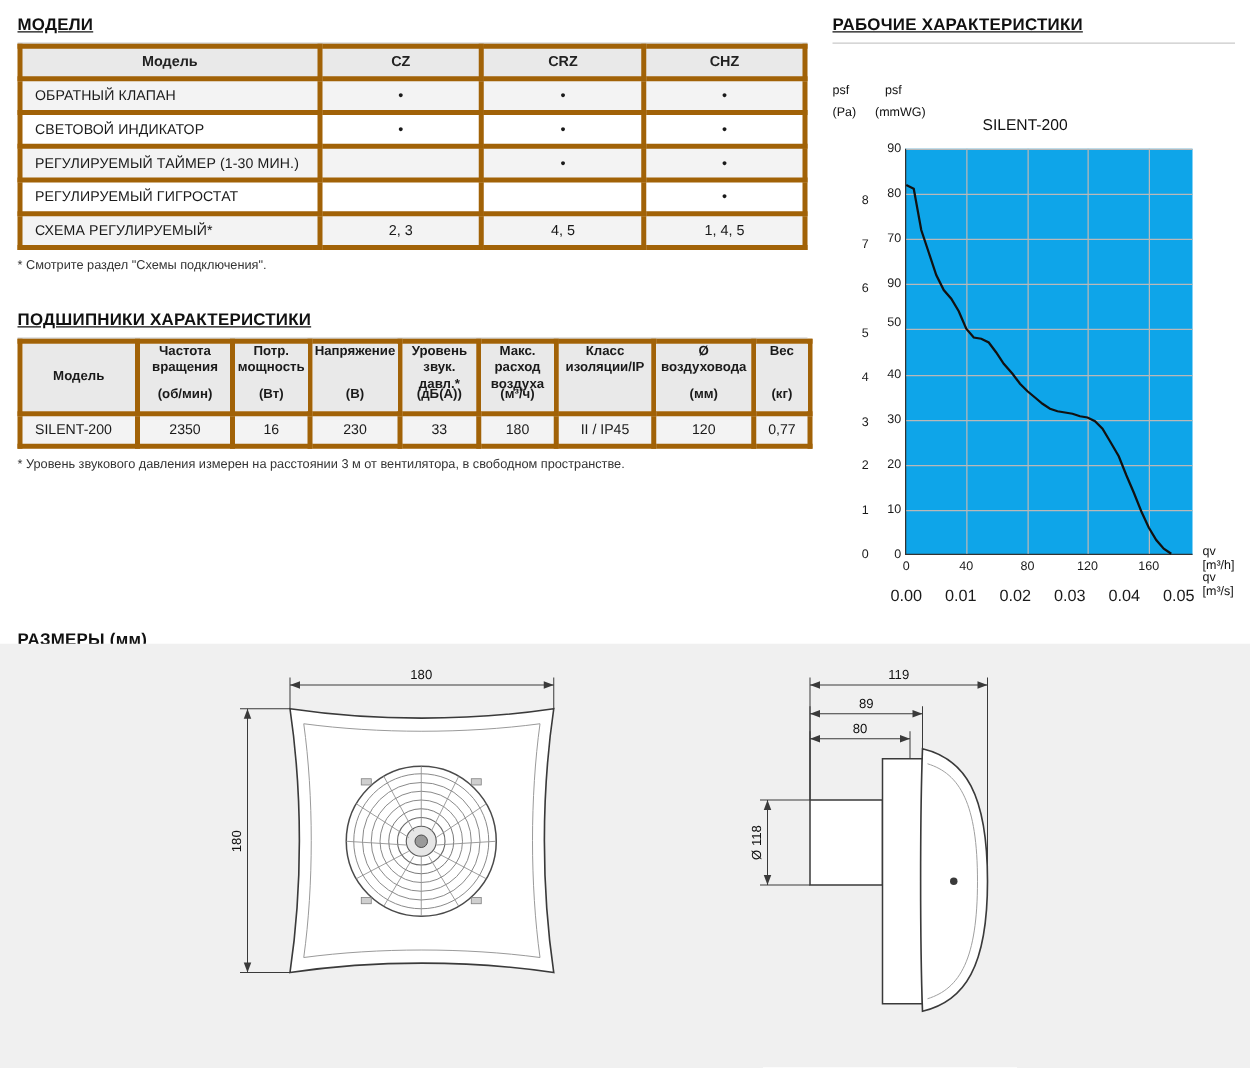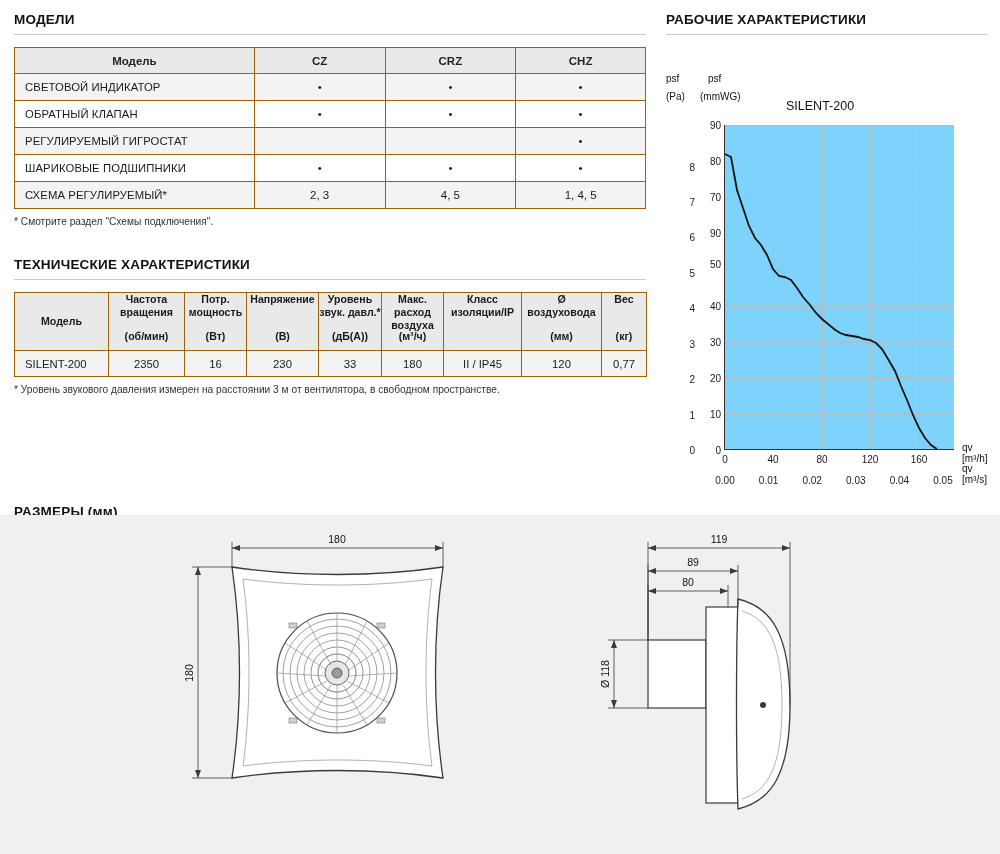--- a/index.html
+++ b/index.html
@@ -16,37 +16,38 @@
   
   .section-title {
     font-size: 13.5px;
     font-weight: bold;
     letter-spacing: .2px;
     color: #111;
   }
   .title-rule {
     border-bottom: 1px solid #c9c9c9;
     padding-bottom: 7px;
-    margin-bottom: 12px;
+    margin-bottom: 0;
+    text-decoration: underline;
   }
 
   
   .left-col {
     position: absolute;
     left: 14px; top: 12px;
     width: 632px;
   }
 
   table.grid {
     border-collapse: collapse;
     width: 100%;
     font-size: 11.5px;
   }
   table.grid td, table.grid th {
-    border: 1px solid #a16207;
+    border: 4px solid #a16207;
     padding: 0;
   }
 
   
   .models-table th {
     background: #e9e9e9;
     font-size: 11.5px;
     font-weight: bold;
     height: 26px;
     color: #222;
@@ -120,21 +121,21 @@
     margin-top: 6px;
     font-size: 9.5px;
   }
   .ax-label { position: absolute; font-size: 10px; color: #111; }
   .plot {
     position: absolute;
     left: 58px; top: 78px;
     width: 230px; height: 325px;
     border-left: 1px solid #333;
     border-bottom: 1px solid #333;
-    background: #7dd3fc;
+    background: #0ea5e9;
   }
   .plot .vline, .plot .hline {
     position: absolute;
     background: #b8b8b8;
   }
   .plot .vline { width: 1px; top: 0; bottom: 0; }
   .plot .hline { height: 1px; left: 0; right: 0; }
   .tick-y {
     position: absolute;
     right: 100%;
@@ -155,21 +156,21 @@
     top: 100%;
     margin-top: 5px;
     transform: translateX(-50%);
     font-size: 10px;
   }
   .tick-x2 {
     position: absolute;
     top: 100%;
     margin-top: 26px;
     transform: translateX(-50%);
-    font-size: 10px;
+    font-size: 13px;
   }
   .chart-name {
     position: absolute;
     left: 120px; top: 52px;
     font-size: 12.5px;
     color: #111;
   }
 
   
   .dims-title { position: absolute; left: 14px; top: 504px; width: 972px; }
@@ -194,56 +195,56 @@
       <thead>
         <tr>
           <th style="width:240px">Модель</th>
           <th style="width:131px">CZ</th>
           <th style="width:131px">CRZ</th>
           <th style="width:130px">CHZ</th>
         </tr>
       </thead>
       <tbody>
         <tr>
-          <td class="rowlabel">СВЕТОВОЙ ИНДИКАТОР</td>
+          <td class="rowlabel">ОБРАТНЫЙ КЛАПАН</td>
           <td class="cell">•</td>
           <td class="cell">•</td>
           <td class="cell">•</td>
         </tr>
         <tr>
-          <td class="rowlabel">ОБРАТНЫЙ КЛАПАН</td>
-          <td class="cell">•</td>
+          <td class="rowlabel">СВЕТОВОЙ ИНДИКАТОР</td>
+          <td class="cell">•</td>
+          <td class="cell">•</td>
+          <td class="cell">•</td>
+        </tr>
+        <tr>
+          <td class="rowlabel">РЕГУЛИРУЕМЫЙ ТАЙМЕР (1-30 МИН.)</td>
+          <td class="cell"></td>
           <td class="cell">•</td>
           <td class="cell">•</td>
         </tr>
         <tr>
           <td class="rowlabel">РЕГУЛИРУЕМЫЙ ГИГРОСТАТ</td>
           <td class="cell"></td>
           <td class="cell"></td>
-          <td class="cell">•</td>
-        </tr>
-        <tr>
-          <td class="rowlabel">ШАРИКОВЫЕ ПОДШИПНИКИ</td>
-          <td class="cell">•</td>
-          <td class="cell">•</td>
           <td class="cell">•</td>
         </tr>
         <tr>
           <td class="rowlabel">СХЕМА РЕГУЛИРУЕМЫЙ*</td>
           <td class="cell">2, 3</td>
           <td class="cell">4, 5</td>
           <td class="cell">1, 4, 5</td>
         </tr>
       </tbody>
     </table>
 
     <div class="footnote">* Смотрите раздел "Схемы подключения".</div>
 
     <div class="tech-wrap">
-      <div class="section-title title-rule">ТЕХНИЧЕСКИЕ ХАРАКТЕРИСТИКИ</div>
+      <div class="section-title title-rule">ПОДШИПНИКИ ХАРАКТЕРИСТИКИ</div>
 
       <table class="grid tech-table">
         <colgroup>
           <col style="width:94px">
             <col style="width:76px">
             <col style="width:62px">
           <col style="width:72px">
             <col style="width:63px">
             <col style="width:62px">
           <col style="width:78px">

